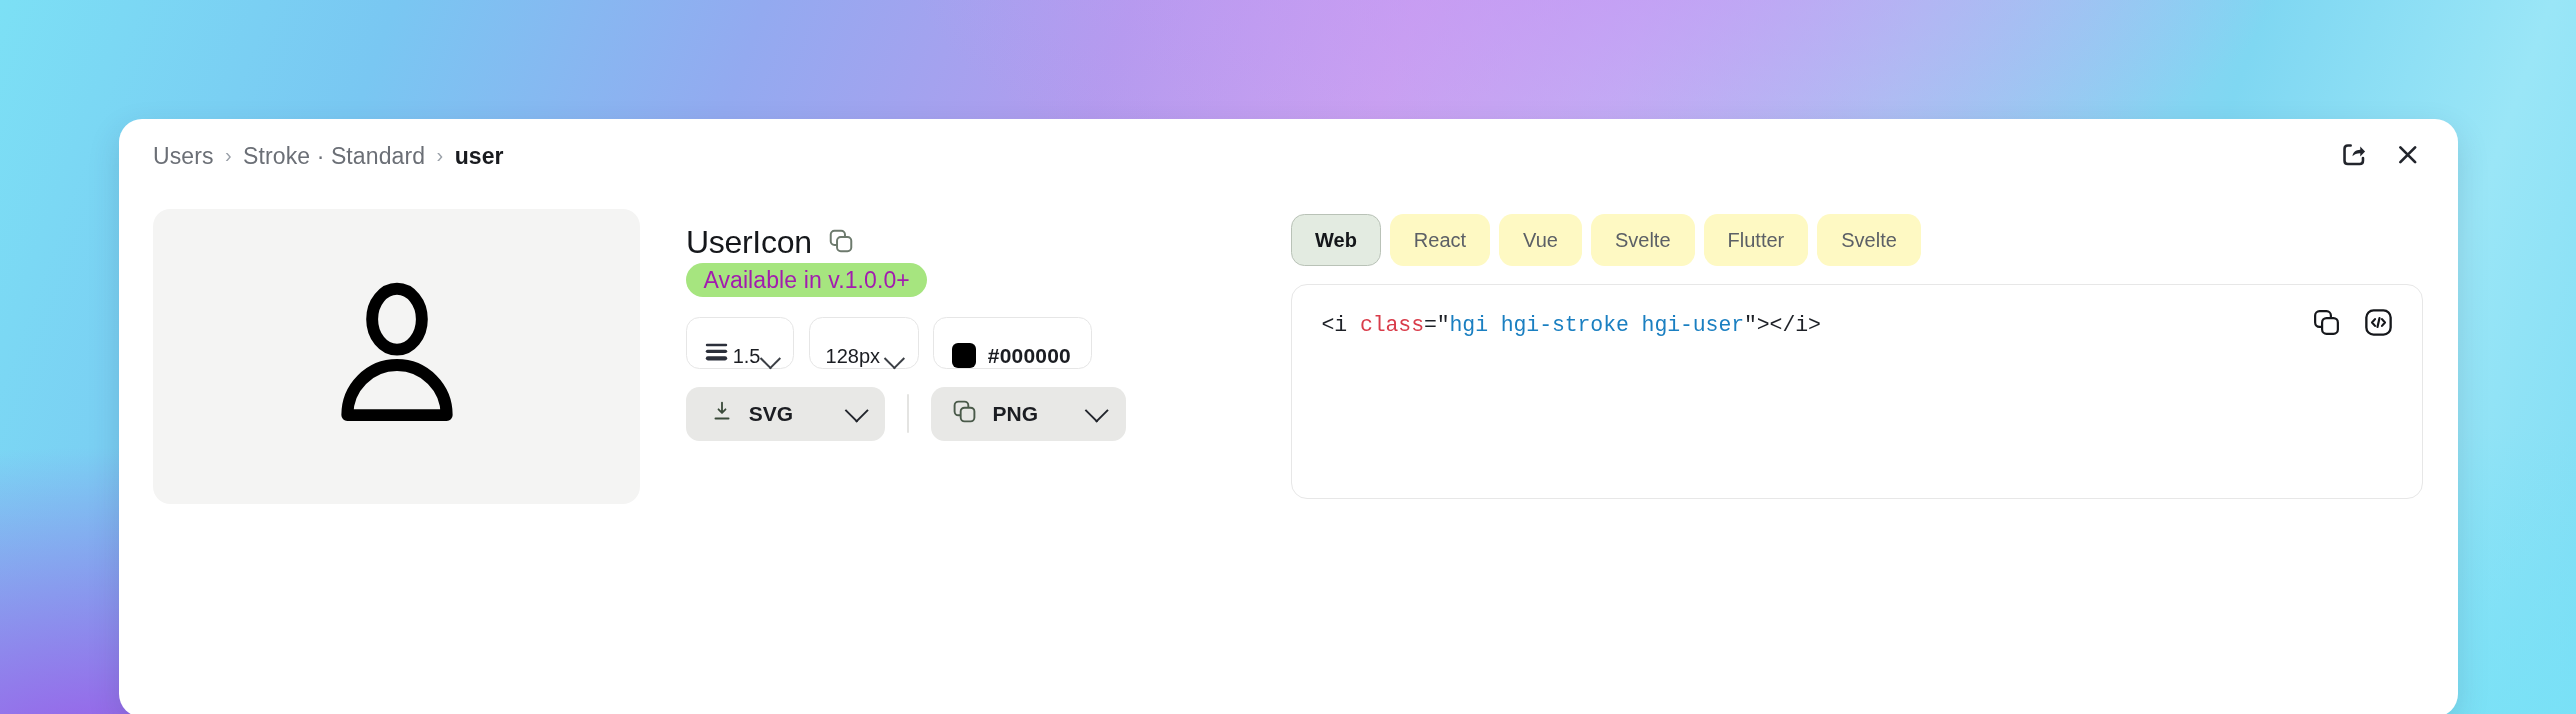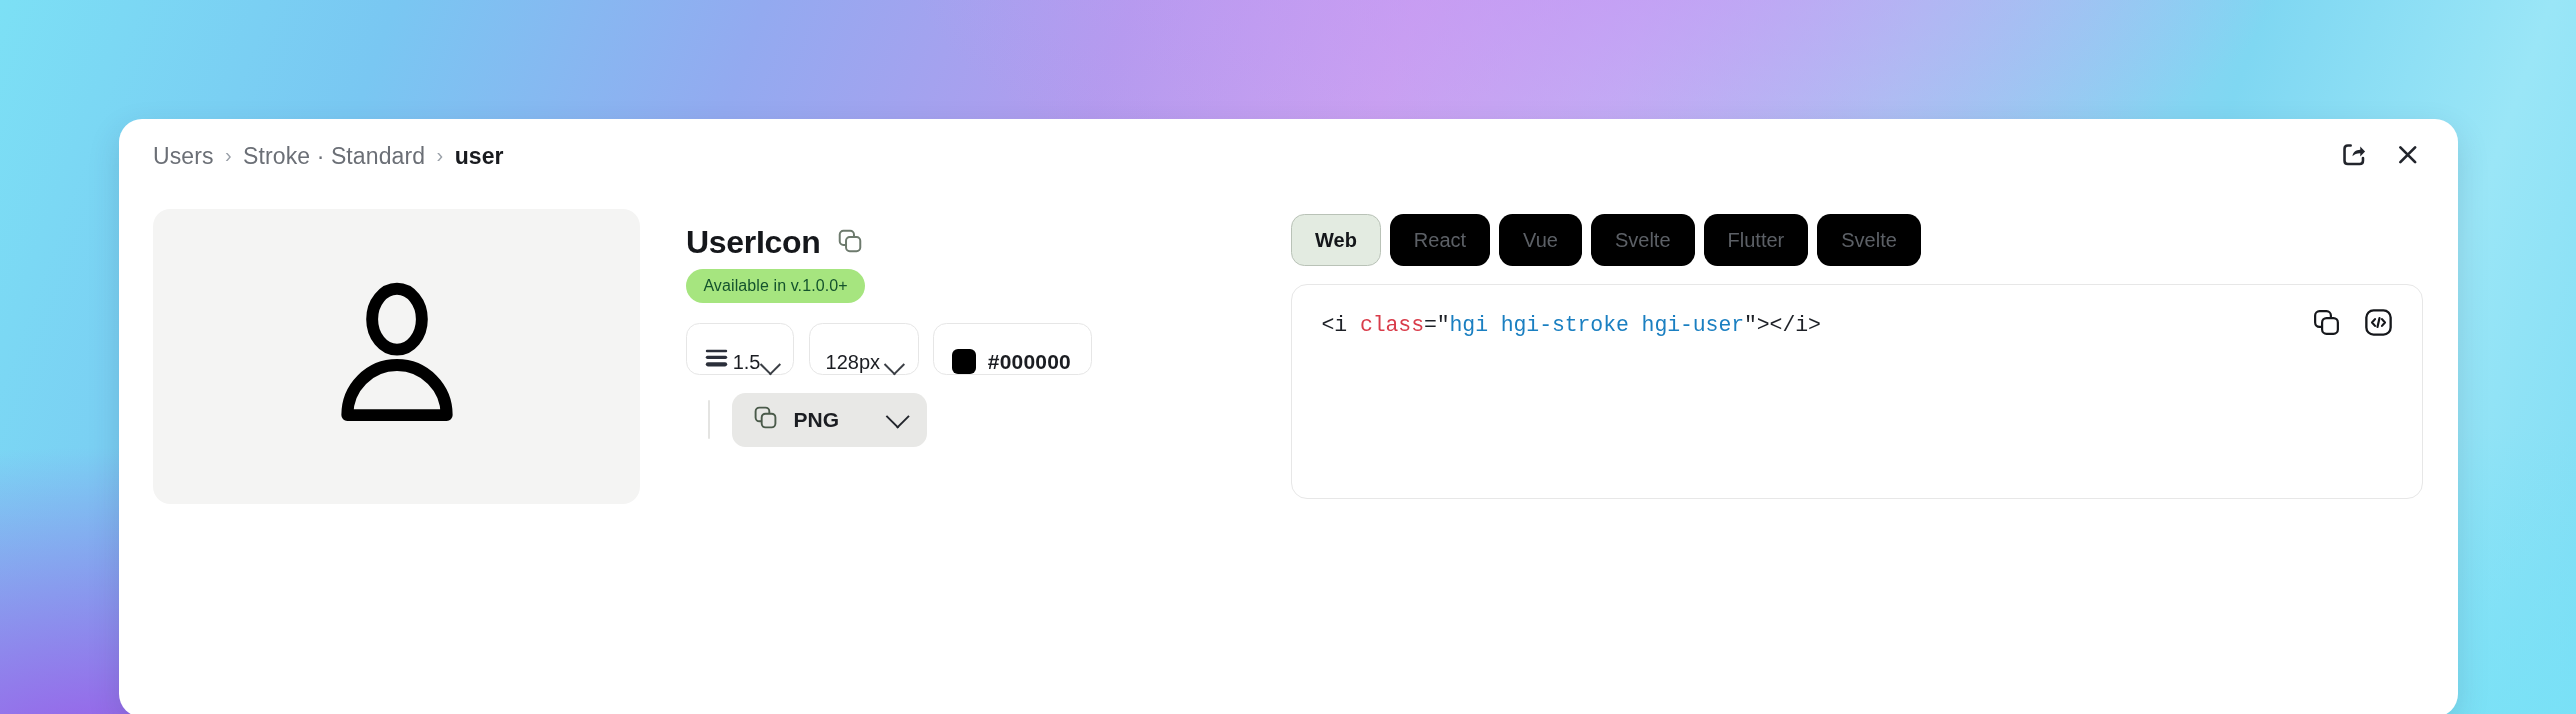--- a/index.html
+++ b/index.html
@@ -127,42 +127,42 @@
     width: 631px;
   }
 
   .title-row {
     display: flex;
     align-items: center;
     gap: 14.8px;
   }
   .title {
     font-size: 32px;
-    font-weight: 700;
+    font-weight: 400;
     color: #15171b;
     letter-spacing: -0.3px;
     line-height: 1;
   }
   .title-copy {
     width: 29.5px; height: 29.5px;
     display: flex; align-items: center; justify-content: center;
     background: none; border: none; cursor: pointer;
     color: #6d7a6d;
   }
 
   .badge {
     display: inline-flex;
     align-items: center;
-    margin-top: 11px;
+    margin-top: 5px;
     height: 34px;
     padding: 0 17.4px;
     background: #a6e57f;
-    color: #14532d;
+    color: #a21caf;
     border-radius: 17px;
-    font-size: 16px;
+    font-size: 23px;
     font-weight: 500;
     letter-spacing: 0.1px;
   }
 
   
   .options {
     display: flex;
     align-items: center;
     gap: 14.8px;
     margin-top: 20px;
@@ -247,21 +247,21 @@
     min-width: 0;
   }
 
   .tabs {
     display: flex;
     gap: 9px;
   }
   .tab {
     height: 52px;
     border-radius: 13.4px;
-    background: #000000;
+    background: #fef9c3;
     border: 1.1px solid transparent;
     display: flex;
     align-items: center;
     justify-content: center;
     padding: 0 23px;
     font-size: 20px;
     color: #5c6066;
     cursor: pointer;
     white-space: nowrap;
     font-family: "Liberation Sans", sans-serif;
@@ -394,20 +394,30 @@
         <div class="opt color-opt">
           <span class="swatch"></span>
           <span class="opt-label">#000000</span>
         </div>
 
       </div>
 
       
       <div class="downloads">
 
+        <button class="dl svg-dl">
+          <span>
+            <svg width="24" height="24" viewBox="0 0 24 24" fill="none">
+              <path d="M12 3.6v10.3M12 13.9l-3.5-3.6M12 13.9l3.5-3.6" stroke="#3a4a3a" stroke-width="1.8" stroke-linecap="round" stroke-linejoin="round"></path>
+              <path d="M5.5 19.4h13" stroke="#3a4a3a" stroke-width="2" stroke-linecap="round"></path>
+            </svg>
+          </span>
+          <span class="dl-label">SVG</span>
+          <span class="chev lg"></span>
+        </button>
 
         <div class="dl-divider"></div>
 
         <button class="dl png-dl">
           <span>
             <svg width="27" height="27" viewBox="0 0 24 24" fill="none">
               <rect x="3.2" y="3.2" width="12.2" height="12.2" rx="3.4" stroke="#4a5a4a" stroke-width="1.7"></rect>
               <rect x="8.6" y="8.6" width="12.2" height="12.2" rx="3.4" stroke="#4a5a4a" stroke-width="1.7" fill="#e8e8e6"></rect>
             </svg>
           </span>

